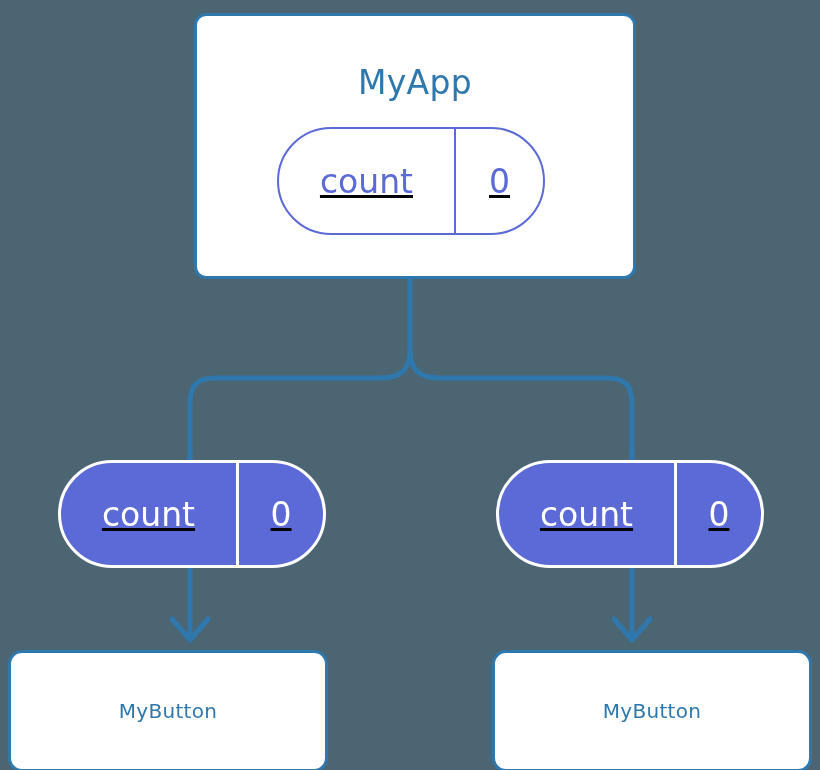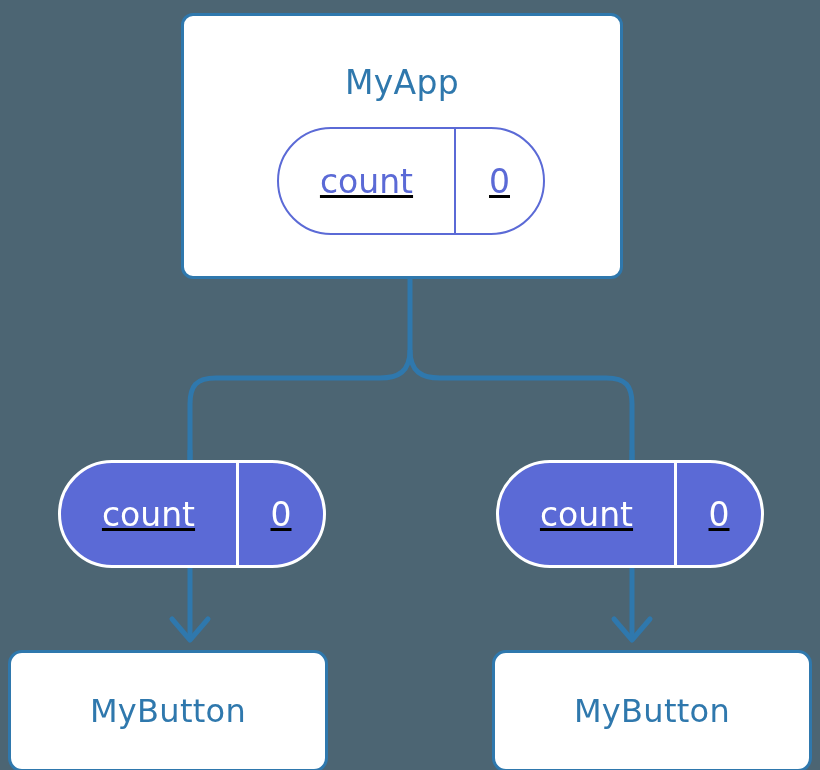--- a/index.html
+++ b/index.html
@@ -39,21 +39,21 @@
     align-items: center;
   }
   .component-title {
     color: #2f78ad;
     font-size: 33px;
     letter-spacing: 0.3px;
     white-space: nowrap;
   }
 
   #app-box {
-    left: 181px;
+    left: 194px;
     top: 13px;
     width: 442px;
     height: 266px;
     justify-content: flex-start;
   }
   #app-box .component-title {
     margin-top: 47px;
   }
 
   .button-box {
@@ -64,21 +64,21 @@
   }
   #button-box-left {
     left: 8px;
     top: 650px;
   }
   #button-box-right {
     left: 492px;
     top: 650px;
   }
   .button-box .component-title {
-    font-size: 32px;
+    font-size: 20px;
   }
 
   
   .state-pill {
     position: absolute;
     display: flex;
     align-items: stretch;
     box-sizing: border-box;
     border-radius: 999px;
     overflow: hidden;

